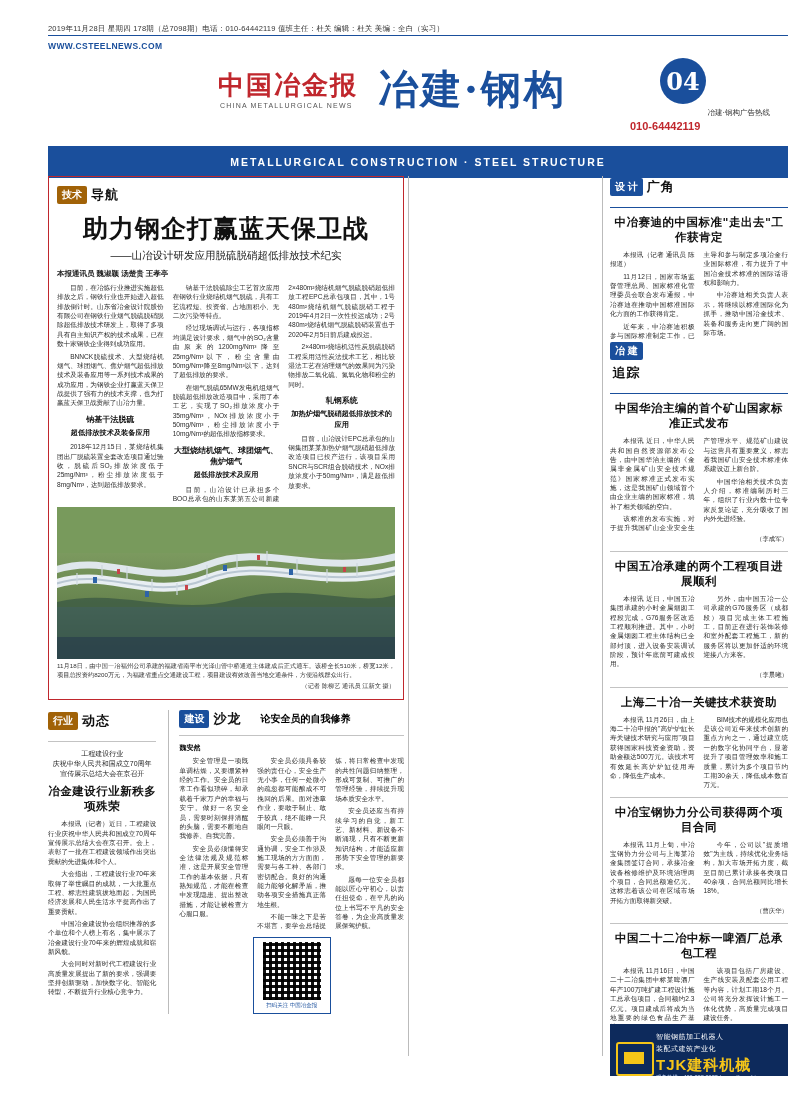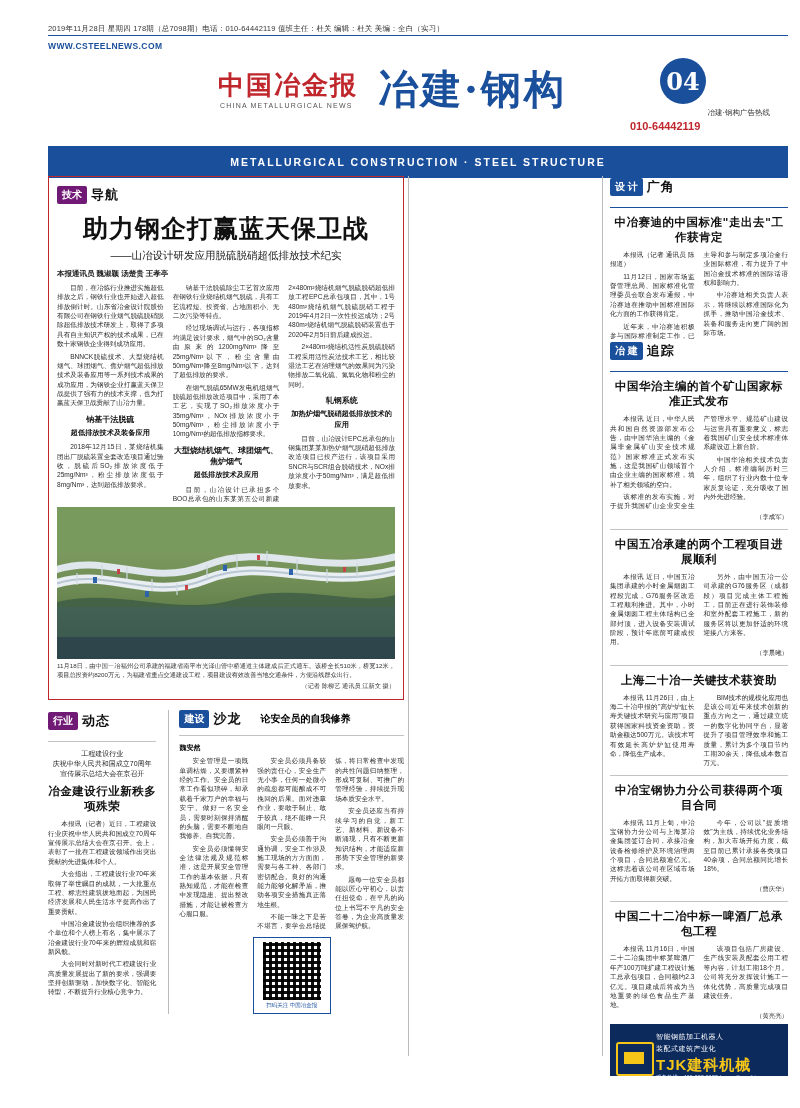--- a/index.html
+++ b/index.html
@@ -46,21 +46,21 @@
   .band-rule{position:absolute;left:30px;top:160px;width:740px;height:2px;background:#1a4f9c;}
   
   .col{position:absolute;top:168px;}
   .c1{left:30px;width:356px;}
   .c3{left:592px;width:178px;}
   .vrule{position:absolute;top:168px;width:1px;background:#bbb;}
   .sectag{
     display:inline-flex;align-items:center;gap:4px;margin-bottom:4px;
   }
   .sectag .box{
-    background:#701a75;color:#fff;font-size:10px;padding:2px 5px;font-weight:bold;border-radius:2px;
+    background:#a16207;color:#fff;font-size:10px;padding:2px 5px;font-weight:bold;border-radius:2px;
   }
   .sectag .box.blue{background:#1a4f9c;}
   .sectag .word{font-size:13px;font-weight:bold;color:#111;letter-spacing:1px;}
   .redbox{border:1px solid #c0272d;padding:7px 8px 8px 8px;}
   .headline{
     text-align:center;font-size:25px;font-weight:bold;color:#111;letter-spacing:1px;
     font-family:"DejaVu Serif","Liberation Serif",serif;margin:4px 0 4px 0;
   }
   .subhead{text-align:center;font-size:10.5px;color:#222;margin-bottom:6px;}
   .byline{font-size:7.5px;color:#222;margin:4px 0 4px 0;font-weight:bold;}
@@ -266,21 +266,21 @@
       </div>
       <div class="hrule blue"></div>
       <div class="hd2 sm">中冶赛迪的中国标准"走出去"工作获肯定</div>
       <div class="twocol body">
         <p>本报讯（记者 通讯员 陈报道）</p>
         <p>11月12日，国家市场监督管理总局、国家标准化管理委员会联合发布通报，中冶赛迪在推动中国标准国际化方面的工作获得肯定。</p>
         <p>近年来，中冶赛迪积极参与国际标准制定工作，已主导和参与制定多项冶金行业国际标准，有力提升了中国冶金技术标准的国际话语权和影响力。</p>
         <p>中冶赛迪相关负责人表示，将继续以标准国际化为抓手，推动中国冶金技术、装备和服务走向更广阔的国际市场。</p>
       </div>
 
-      <div class="sectag" style="margin-top:0;">
+      <div class="sectag" style="margin-top:0;flex-direction:column;">
         <span class="box blue">冶 建</span>
         <span class="word">追踪</span>
       </div>
       <div class="hrule blue"></div>
       <div class="hd2 sm">中国华治主编的首个矿山国家标准正式发布</div>
       <div class="twocol body">
         <p>本报讯 近日，中华人民共和国自然资源部发布公告，由中国华治主编的《金属非金属矿山安全技术规范》国家标准正式发布实施，这是我国矿山领域首个由企业主编的国家标准，填补了相关领域的空白。</p>
         <p>该标准的发布实施，对于提升我国矿山企业安全生产管理水平、规范矿山建设与运营具有重要意义，标志着我国矿山安全技术标准体系建设迈上新台阶。</p>
         <p>中国华治相关技术负责人介绍，标准编制历时三年，组织了行业内数十位专家反复论证，充分吸收了国内外先进经验。</p>
       </div>

